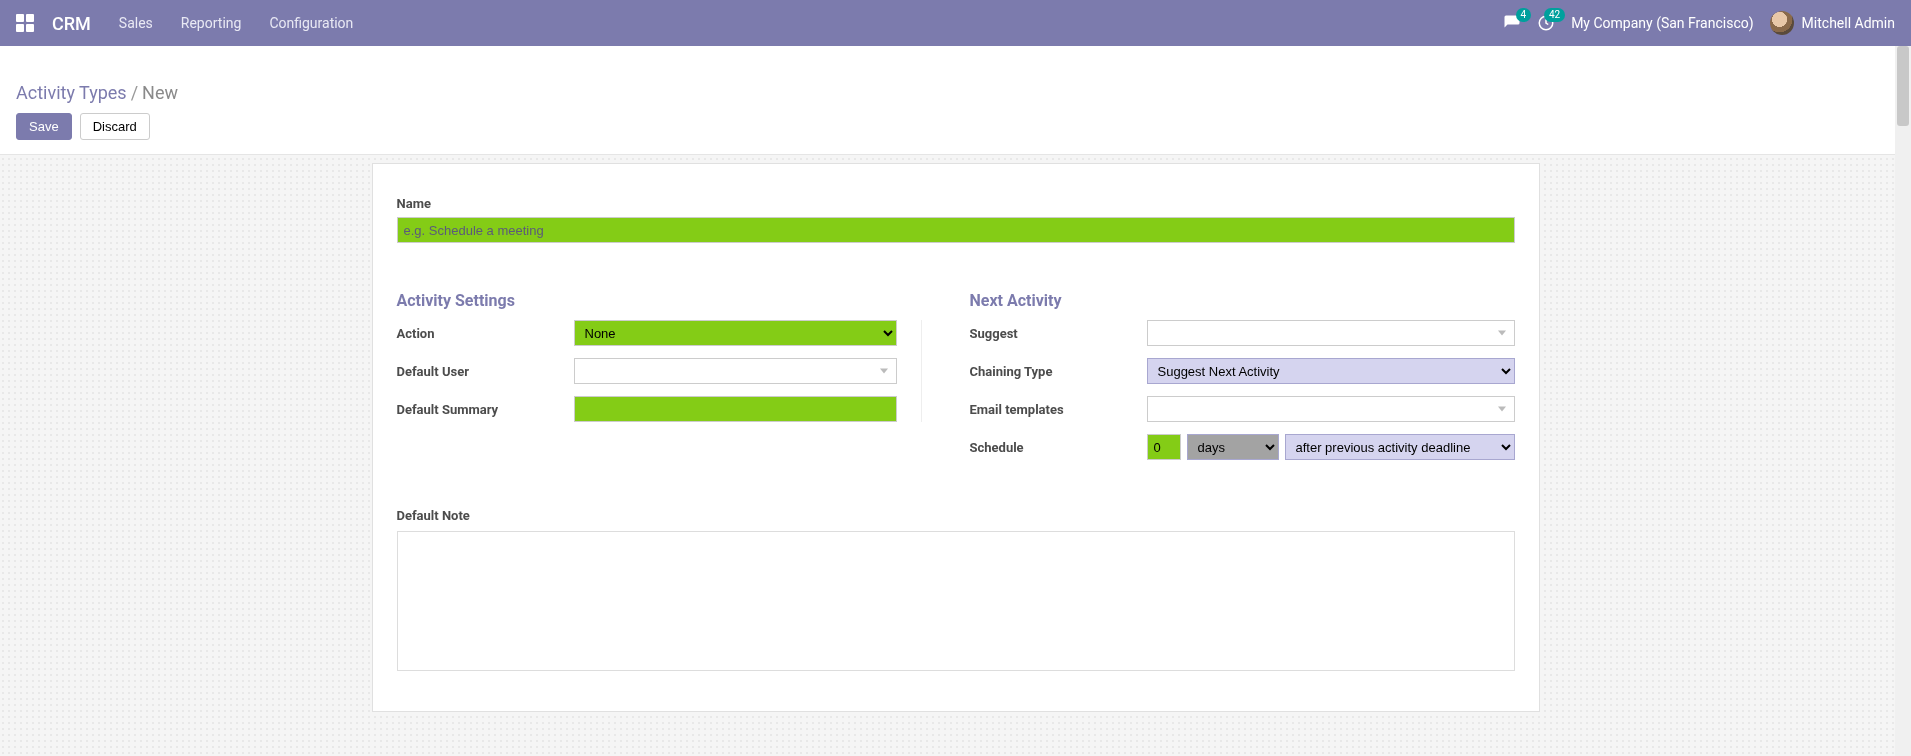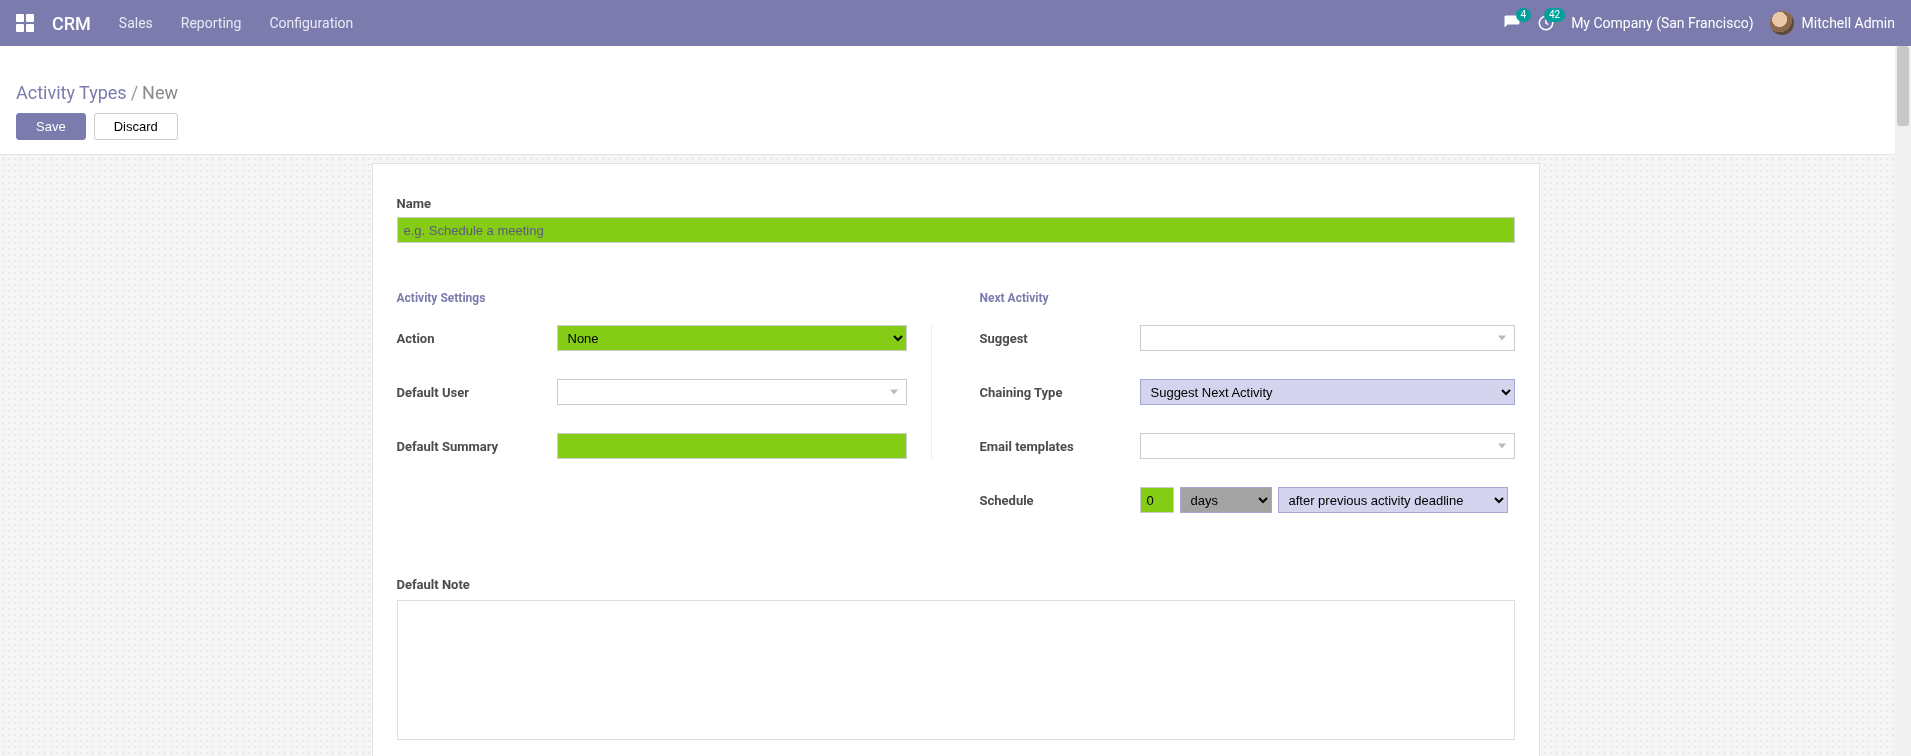--- a/index.html
+++ b/index.html
@@ -63,21 +63,21 @@
       background: #fff;
       padding: 12px 16px 14px;
       border-bottom: 1px solid #e5e5e5;
     }
     .breadcrumb { font-size: 18px; margin-bottom: 10px; display: flex; align-items: baseline; }
     .breadcrumb a { color: #7c7bad; text-decoration: none; cursor: pointer; margin-top: 24px; }
     .breadcrumb .sep { color: #9a9a9a; margin: 0 4px; }
     .breadcrumb .current { color: #8a8a8a; }
     .actions { display: flex; gap: 8px; }
     .btn {
-      padding: 5px 19px;
+      padding: 5px 12px;
       font-size: 13px;
       border: 1px solid #ccc;
       border-radius: 3px;
       background: #fff;
       cursor: pointer;
     }
     .btn-primary { background: #7c7bad; color: #fff; border-color: #7c7bad; }
     
     .sheet-outer {
       padding: 8px 0 40px;
@@ -100,26 +100,26 @@
       border: 1px solid #a8a7d0;
       background: #d5d4ef;
       color: #333;
     }
     .name-input::placeholder { color: #5b5b7a; }
     .columns { display: flex; gap: 48px; margin-top: 48px; }
     .col { flex: 1; }
     .section-title {
       color: #7c7bad;
       font-weight: 700;
-      font-size: 12px;
-      margin-bottom: 20px;
+      font-size: 16px;
+      margin-bottom: 10px;
     }
     .col-inner { border-top: 0; }
     .col:first-child .col-inner { border-right: 1px solid #eee; padding-right: 24px; }
-    .form-row { display: flex; align-items: center; margin-bottom: 28px; }
+    .form-row { display: flex; align-items: center; margin-bottom: 12px; gap: 17px; }
     .form-row > label { width: 160px; font-weight: 700; font-size: 13px; }
     .form-row > .control { flex: 1; }
     select, input[type=text] {
       height: 26px;
       border: 1px solid #ccc;
       background: #84cc16;
       font-size: 13px;
       padding: 2px 6px;
       width: 100%;
     }

